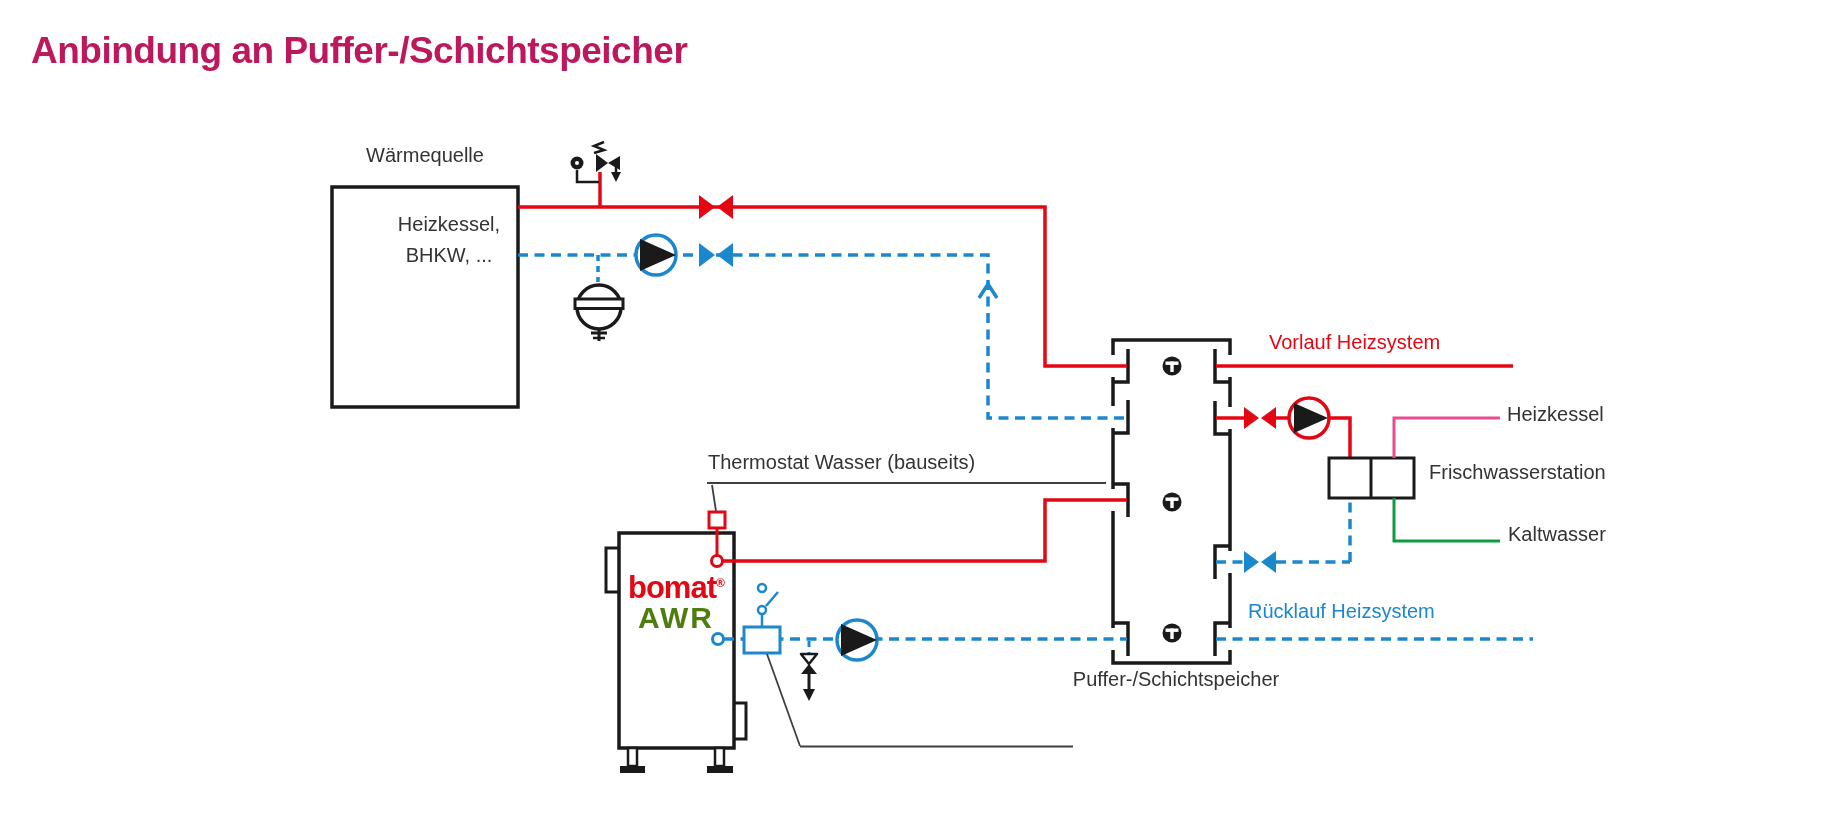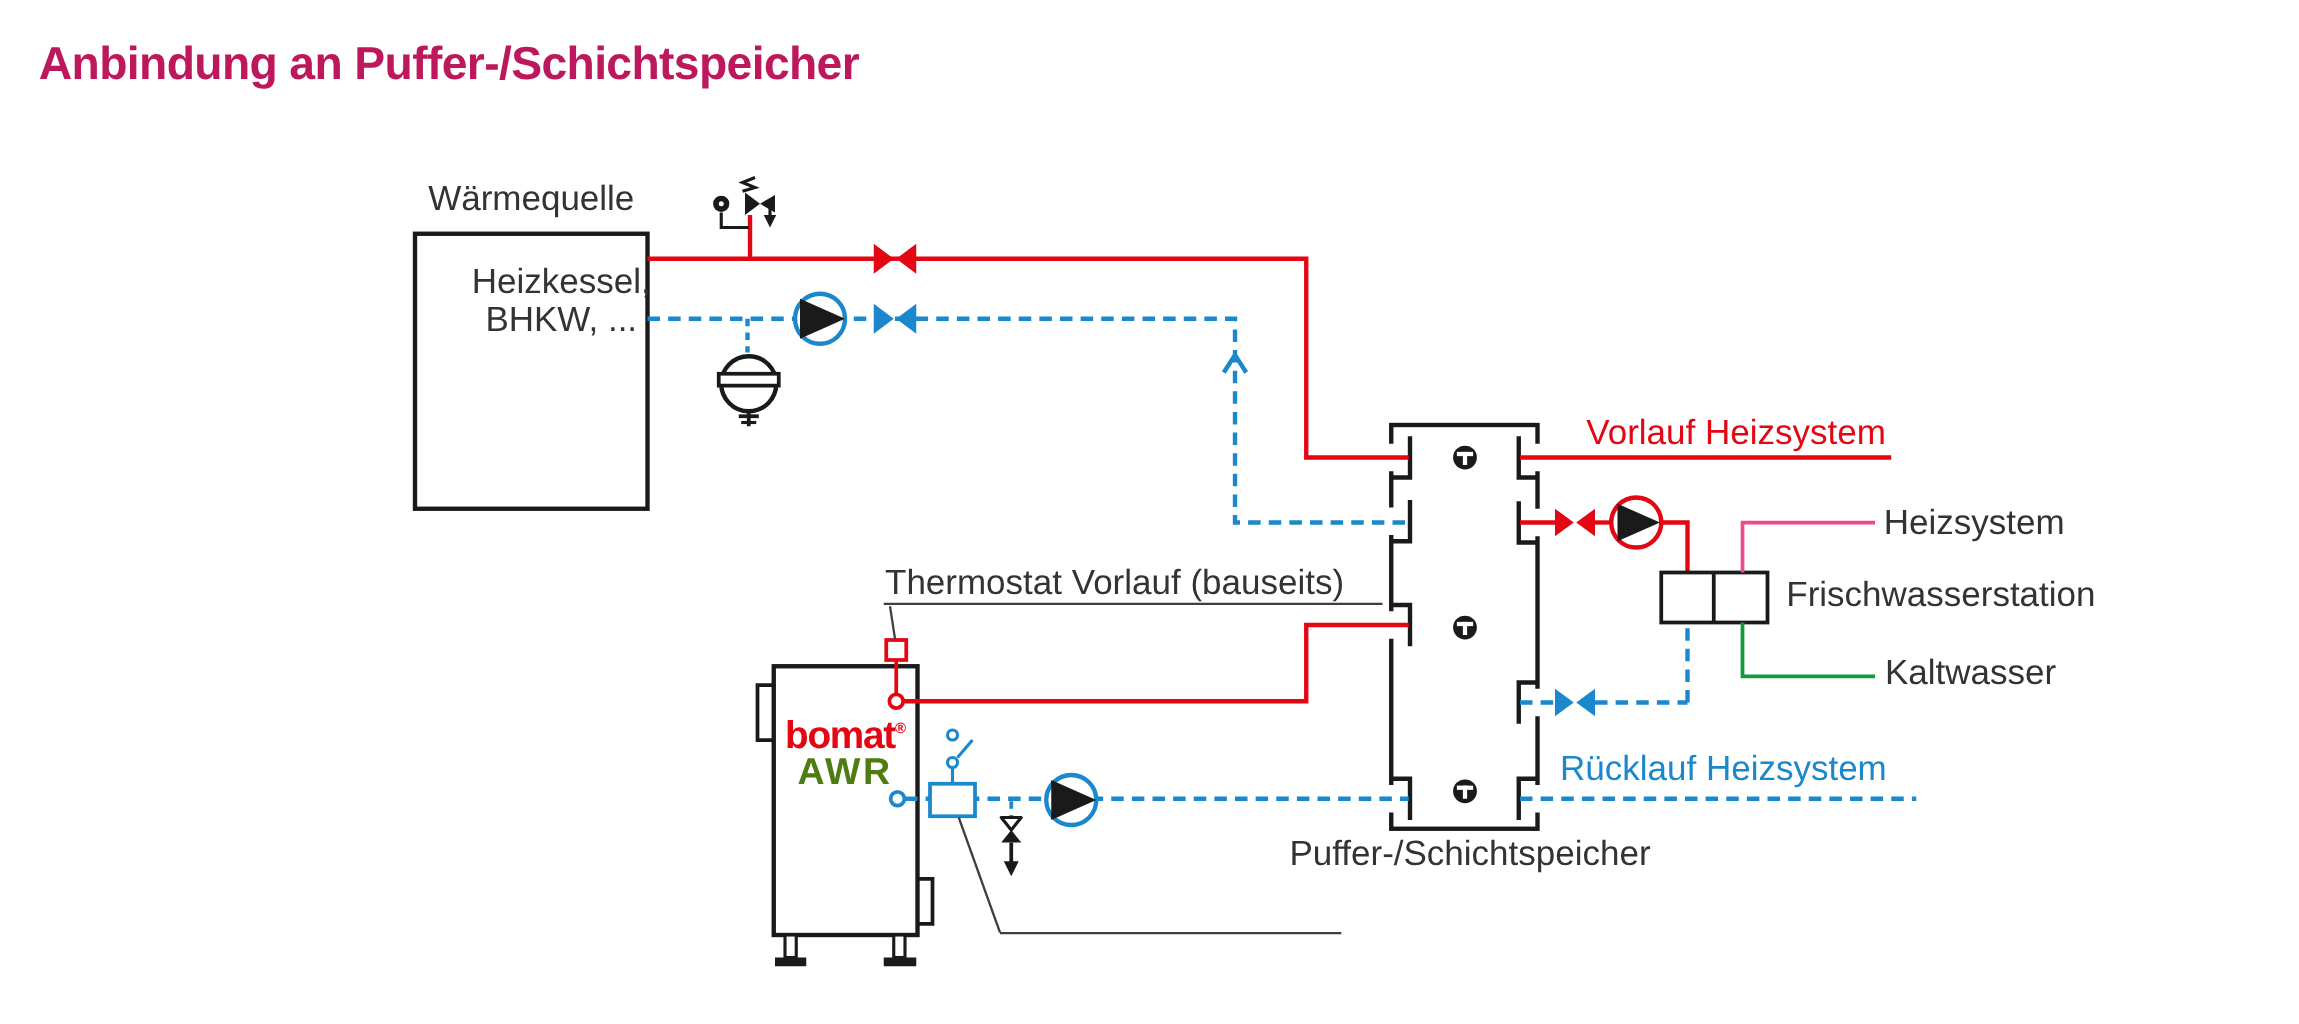--- a/index.html
+++ b/index.html
@@ -13,21 +13,21 @@
   .sb{stroke:var(--return-blue);}.fb{fill:var(--return-blue);}
   .sk{stroke:var(--line-black);} .fk{fill:var(--line-black);}
   .sp{stroke:var(--hot-water-pink);}
   .sg{stroke:var(--cold-water-green);}
   .w35{stroke-width:3.5;} .w3{stroke-width:3;} .w25{stroke-width:2.5;}
   .thin{stroke:#3f3f3f;stroke-width:1.8;}
   .nf{fill:none;} .fw{fill:#fff;}
   .dash{stroke-dasharray:10 6.5;}
   .dash2{stroke-dasharray:6 5;}
   
-  .lbl{position:absolute;font-size:28px;color:var(--text-dark);white-space:nowrap;line-height:1.1;}
+  .lbl{position:absolute;font-size:20px;color:var(--text-dark);white-space:nowrap;line-height:1.1;}
   .title{left:31px;top:31px;font-size:37px;font-weight:bold;color:#be185d;letter-spacing:-0.5px;}
   .lbl-waermequelle{left:332px;top:144px;width:186px;text-align:center;}
   .lbl-device{left:332px;top:209px;width:186px;text-align:center;line-height:31px;padding-left:24px;}
   .lbl-thermostat{left:708px;top:451px;}
   .lbl-vorlauf{left:1241px;top:331px;color:var(--flow-red);margin-left:28px;}
   .lbl-warmwasser{left:1507px;top:403px;}
   .lbl-station{left:1429px;top:461px;}
   .lbl-kaltwasser{left:1508px;top:523px;}
   .lbl-ruecklauf{left:1248px;top:600px;color:var(--return-blue);}
   .lbl-puffer{left:1020px;top:668px;width:312px;text-align:center;}
@@ -235,22 +235,22 @@
 
   <div class="lbl lbl-waermequelle">Wärmequelle</div>
   <div class="lbl lbl-device">
     <div>Heizkessel,</div>
     <div>BHKW, ...</div>
   </div>
 
   <div class="lbl lbl-bomat"><span>bomat</span><sup>®</sup></div>
   <div class="lbl lbl-awr">AWR</div>
 
-  <div class="lbl lbl-thermostat">Thermostat Vorlauf (bauseits)</div>
+  <div class="lbl lbl-thermostat">Thermostat Wasser (bauseits)</div>
 
   <div class="lbl lbl-vorlauf">Vorlauf Heizsystem</div>
   <div class="lbl lbl-ruecklauf">Rücklauf Heizsystem</div>
-  <div class="lbl lbl-warmwasser">Heizsystem</div>
+  <div class="lbl lbl-warmwasser">Heizkessel</div>
   <div class="lbl lbl-station">Frischwasserstation</div>
   <div class="lbl lbl-kaltwasser">Kaltwasser</div>
   <div class="lbl lbl-puffer">Puffer-/Schichtspeicher</div>
 
 </div>
 
 </body></html>

